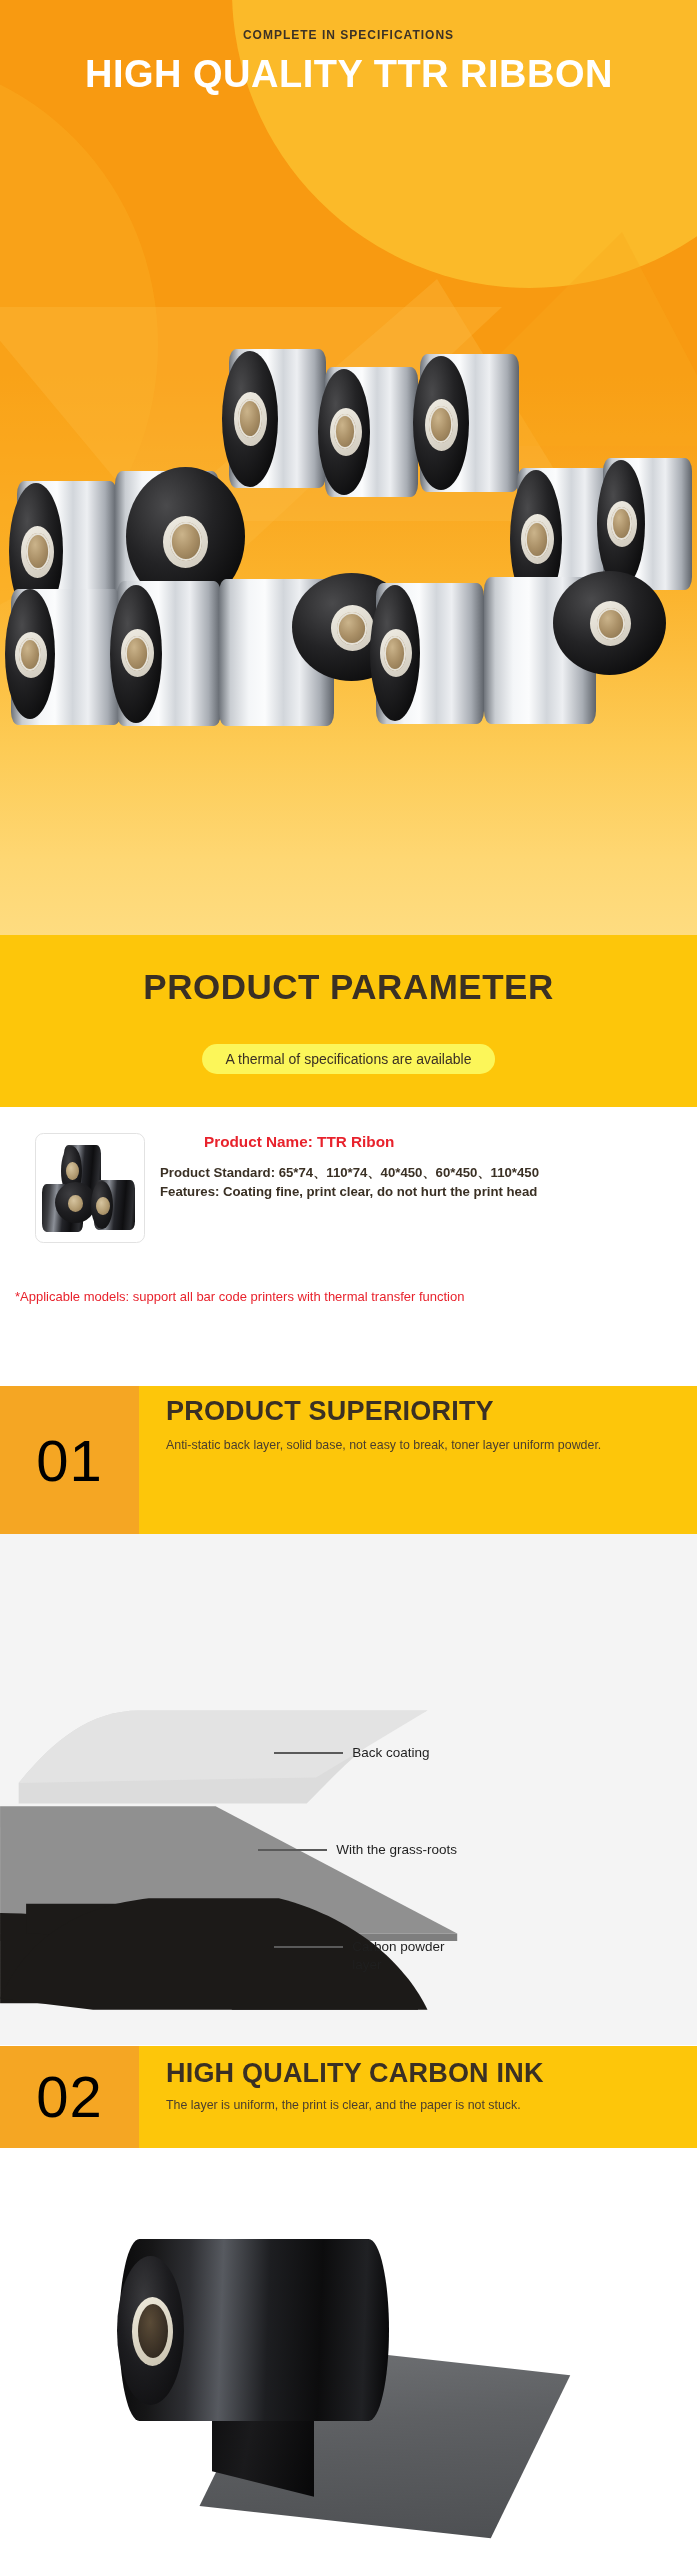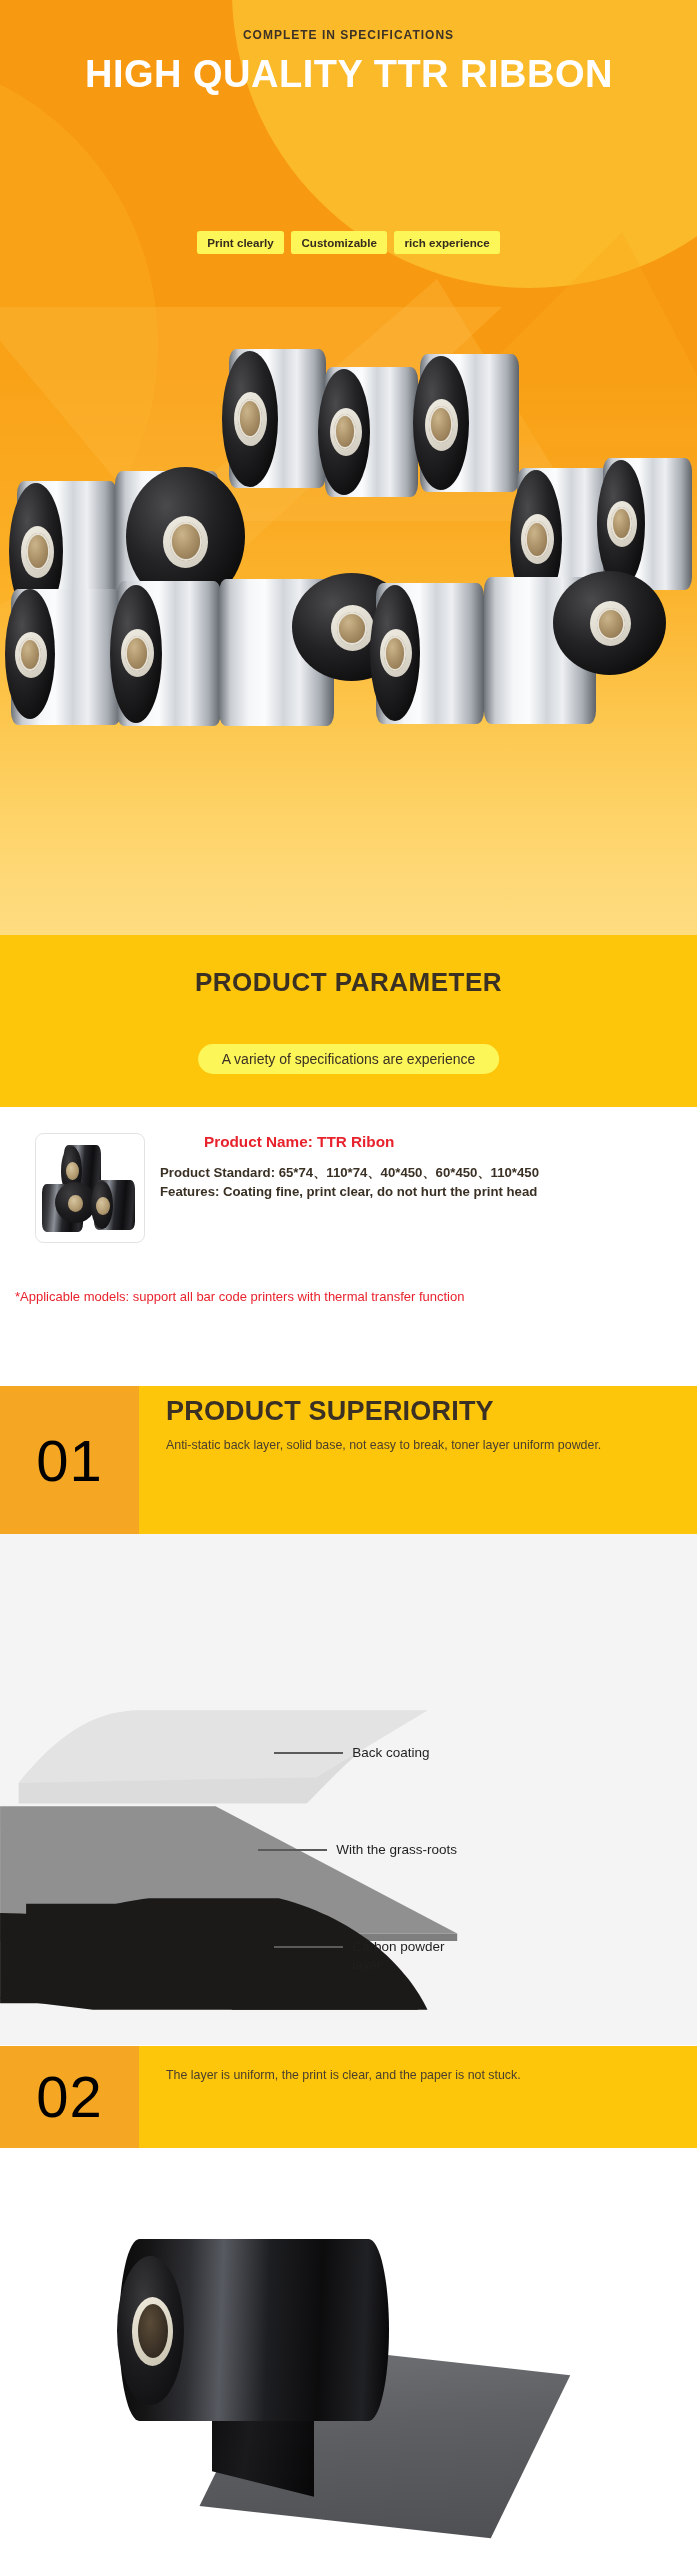--- a/index.html
+++ b/index.html
@@ -79,21 +79,21 @@
     background:linear-gradient(150deg,#F0EDE4,#CFC9BC);
   }
 
   
   .banner{
     position:absolute; left:0; top:935px; width:697px; height:172px;
     background:#FDC60A;
   }
   .banner h2{
     position:absolute; left:0; top:32px; width:697px; text-align:center;
-    font-size:26px; font-weight:700; color:#3A3024; letter-spacing:0.5px;
+    font-size:35px; font-weight:700; color:#3A3024; letter-spacing:0.5px;
   }
   .banner-pill{
     position:absolute; left:50%; transform:translateX(-50%); top:109px;
     background:#FCF659; color:#3A3024; font-size:14px;
     padding:6.5px 24px 7.4px; border-radius:18.6px; white-space:nowrap;
   }
 
   
   .specs{
     position:absolute; left:0; top:1107px; width:697px; height:279px; background:#fff;
@@ -207,25 +207,20 @@
 <section class="hero">
   <div class="hero-swoop-tr"></div>
   <div class="hero-swoop-l"></div>
   <div class="hero-tri-a"></div>
   <div class="hero-tri-b"></div>
   <div class="hero-tri-c"></div>
 
   <div class="eyebrow">COMPLETE IN SPECIFICATIONS</div>
   <h1 class="hero-title">HIGH QUALITY TTR RIBBON</h1>
 
-  <div class="tags">
-    <span class="tag">Print clearly</span>
-    <span class="tag">Customizable</span>
-    <span class="tag">rich experience</span>
-  </div>
 
   <div class="rolls">
 
     <div class="roll" style="left:229px; top:-9.3px; width:97px; height:139px;">
       <div class="silver"></div>
       <div class="face" style="left:-7.4px; top:1.9px; width:56px; height:136px;"></div>
       <div class="rim" style="left:4.6px;  top:43px; width:33px; height:54px;"></div>
       <div class="core" style="left:9.3px; top:50px; width:24px; height:39px;"></div>
     </div>
     <div class="roll" style="left:325px; top:9.3px; width:93px; height:130px;">
@@ -294,21 +289,21 @@
       <div class="silver"></div>
       <div class="face" style="left:69px; top:-5.6px; width:113px; height:104px; border-radius:50%;"></div>
       <div class="rim" style="left:106px;top:24px; width:41px; height:45px;"></div>
       <div class="core" style="left:113px;top:31px; width:28px; height:32px;"></div>
     </div>
   </div>
 </section>
 
 <section class="banner">
   <h2>PRODUCT PARAMETER</h2>
-  <div class="banner-pill">A variety of specifications are experience</div>
+  <div class="banner-pill">A thermal of specifications are available</div>
 </section>
 
 <section class="specs">
   <div class="thumb">
     <div class="tr" style="left:28px; top:11px; width:37px; height:52px;">
       <div class="body"></div>
       <div class="f" style="left:-2.8px; top:0.9px; width:20.5px; height:50px;"></div>
       <div class="c" style="left:1.9px;  top:16.7px; width:13px; height:18.6px;"></div>
     </div>
     <div class="tr" style="left:5.6px; top:50px; width:41px; height:48px;">
@@ -368,20 +363,21 @@
     <span class="lead"></span>
     <span class="ctext">Carbon powder layer</span>
   </div>
 </section>
 
 <section class="band" id="band02">
   <div class="num-box">
     <span class="num">02</span>
   </div>
   <div class="band-body">
+    <h3>HIGH QUALITY CARBON INK</h3>
     <p>The layer is uniform, the print is clear, and the paper is not stuck.</p>
   </div>
 </section>
 
 <section class="photo">
   <div class="tape"></div>
   <div class="tape-fold"></div>
   <div class="roll2">
     <div class="body2"></div>
     <div class="face2"></div>

